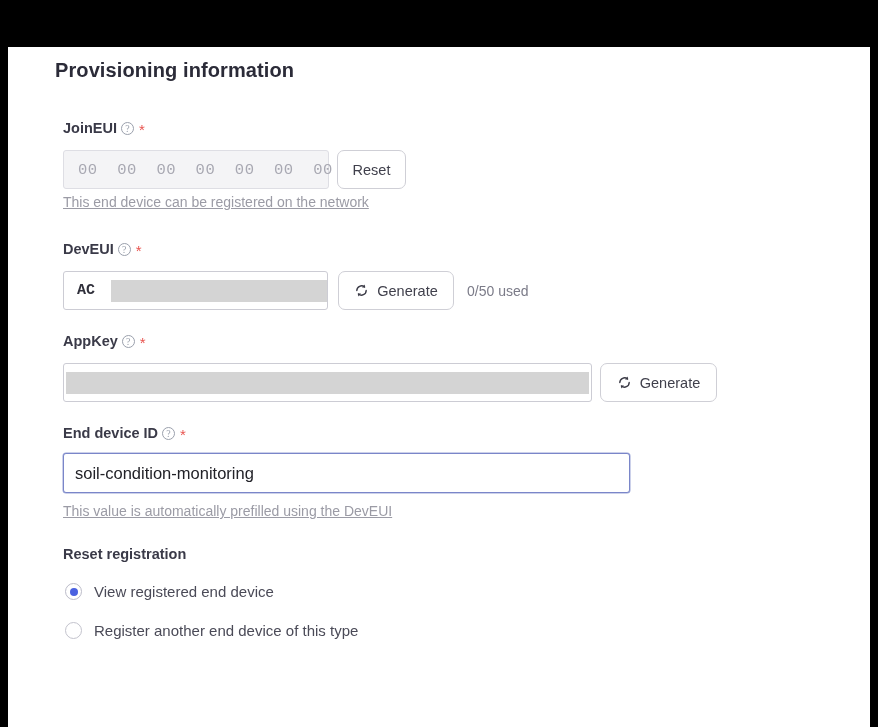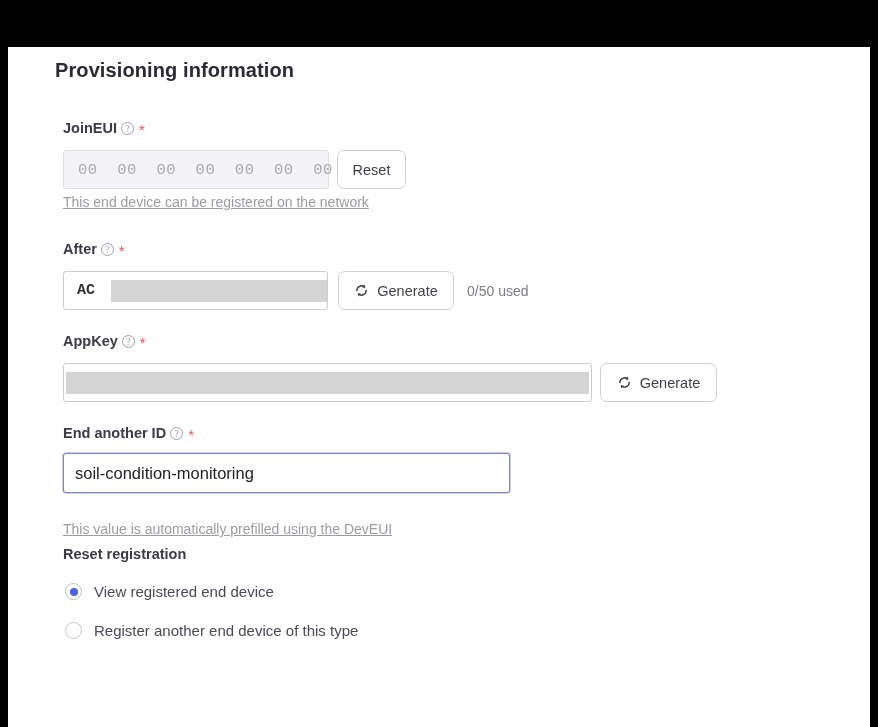--- a/index.html
+++ b/index.html
@@ -224,21 +224,21 @@
     </div>
     <div class="input-box disabled" style="left:55px; top:103px; width:266px; height:39px;">
       <span class="joineui-placeholder">00  00  00  00  00  00  00  00</span>
     </div>
     <div class="btn" style="left:329px; top:103px; width:69px; height:39px;">
       <span>Reset</span>
     </div>
     <div class="helper-text" style="left:55px; top:147px;">This end device can be registered on the network</div>
 
     <div class="field-label" style="left:55px; top:193px;">
-      <span>After</span>
+      <span>DevEUI</span>
       <span class="help-icon">?</span>
       <span class="req-star">*</span>
     </div>
     <div class="input-box" style="left:55px; top:224px; width:265px; height:39px;">
       <span class="prefix-text">AC</span>
       <span class="redacted"></span>
     </div>
     <div class="btn" style="left:330px; top:224px; width:116px; height:39px;">
       <svg class="sync-icon" viewBox="0 0 16 16">
         <path d="M3 8a5 5 0 0 1 8.3-3.7" fill="none" stroke="#3a3a46" stroke-width="1.5" stroke-linecap="round"></path>
@@ -262,28 +262,28 @@
       <svg class="sync-icon" viewBox="0 0 16 16">
         <path d="M3 8a5 5 0 0 1 8.3-3.7" fill="none" stroke="#3a3a46" stroke-width="1.5" stroke-linecap="round"></path>
         <path d="M13 8a5 5 0 0 1-8.3 3.7" fill="none" stroke="#3a3a46" stroke-width="1.5" stroke-linecap="round"></path>
         <path d="M11.6 1.6l0 3.2 -3.1 0z" fill="#3a3a46"></path>
         <path d="M4.4 14.4l0-3.2 3.1 0z" fill="#3a3a46"></path>
       </svg>
       <span>Generate</span>
     </div>
 
     <div class="field-label" style="left:55px; top:377px;">
-      <span>End another ID</span>
-      <span class="help-icon">?</span>
-      <span class="req-star">*</span>
-    </div>
-    <div class="input-box focused" style="left:55px; top:406px; width:447px; height:40px;">
+      <span>End device ID</span>
+      <span class="help-icon">?</span>
+      <span class="req-star">*</span>
+    </div>
+    <div class="input-box focused" style="left:55px; top:406px; width:567px; height:40px;">
       <span class="text-value">soil-condition-monitoring</span>
     </div>
-    <div class="helper-text" style="left:55px; top:474px;">This value is automatically prefilled using the DevEUI</div>
+    <div class="helper-text" style="left:55px; top:456px;">This value is automatically prefilled using the DevEUI</div>
 
     <div class="section-title" style="left:55px; top:499px;">Reset registration</div>
 
     <div class="radio-row" style="left:57px; top:536px;justify-content:flex-end;">
       <span class="radio-outer checked">
         <span class="radio-dot"></span>
       </span>
       <span class="radio-label">View registered end device</span>
     </div>
 

